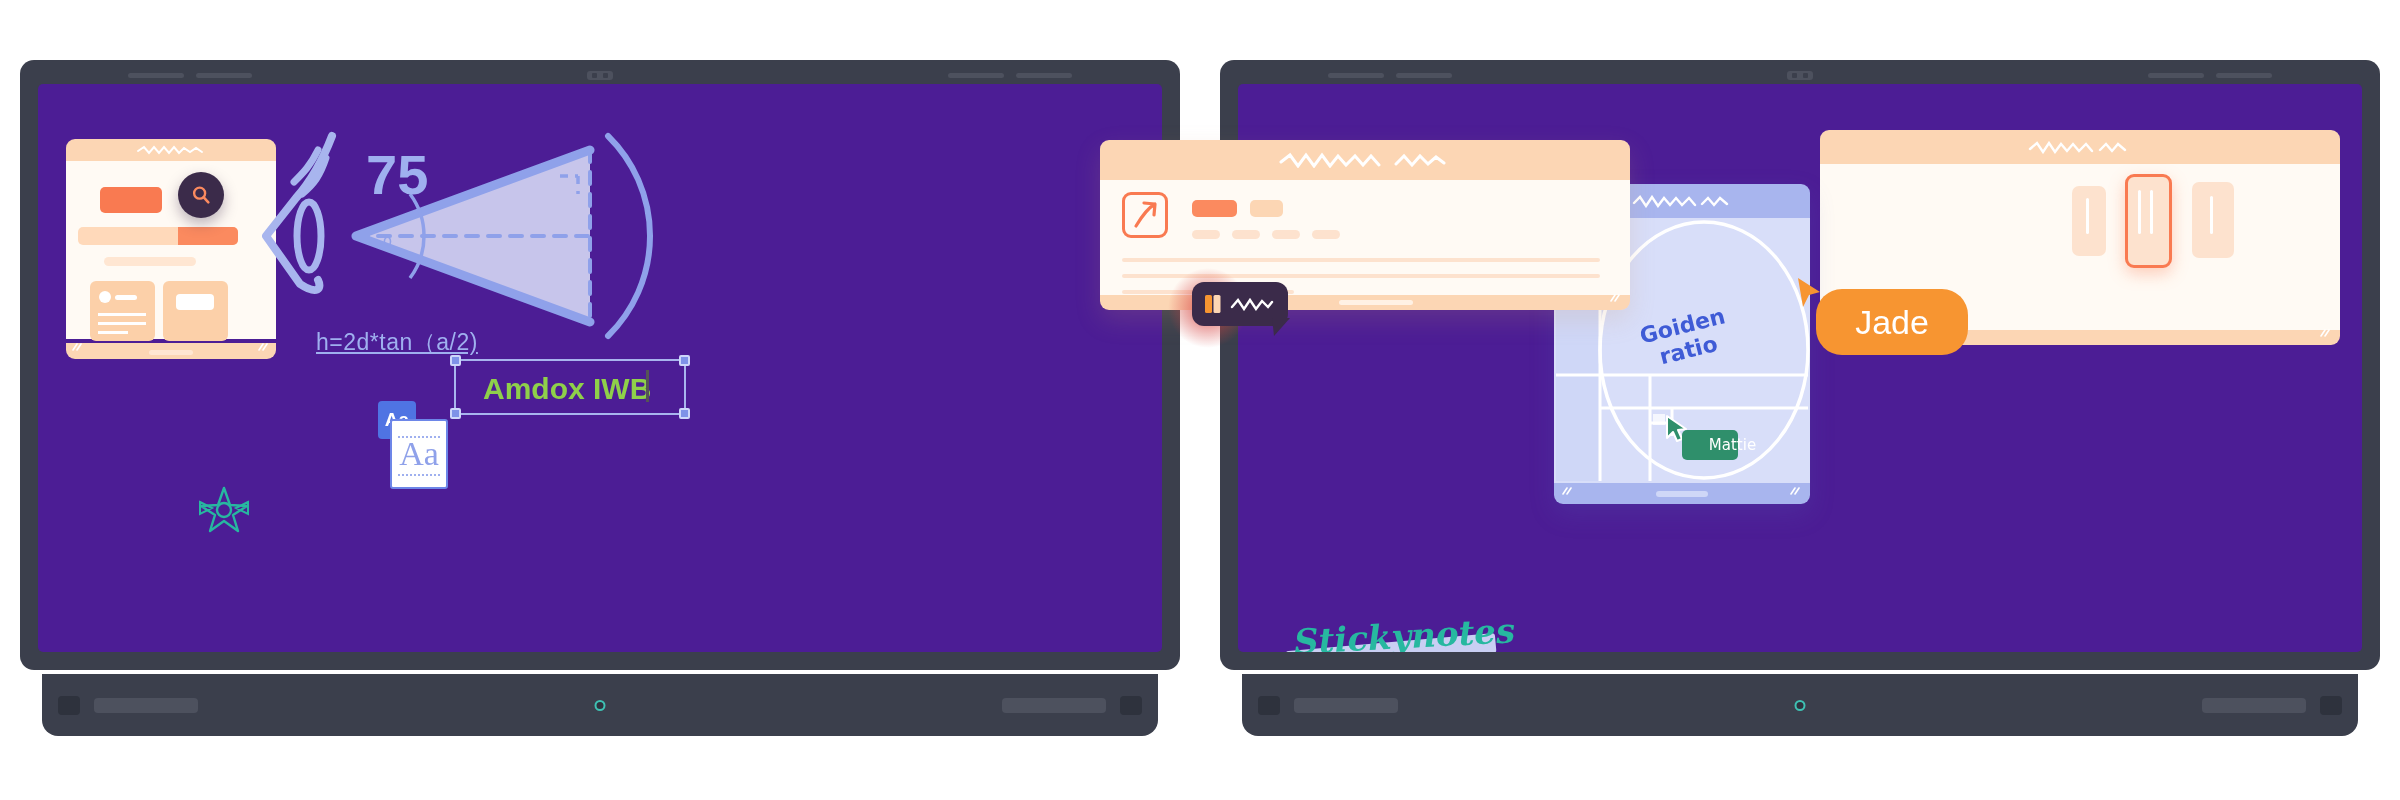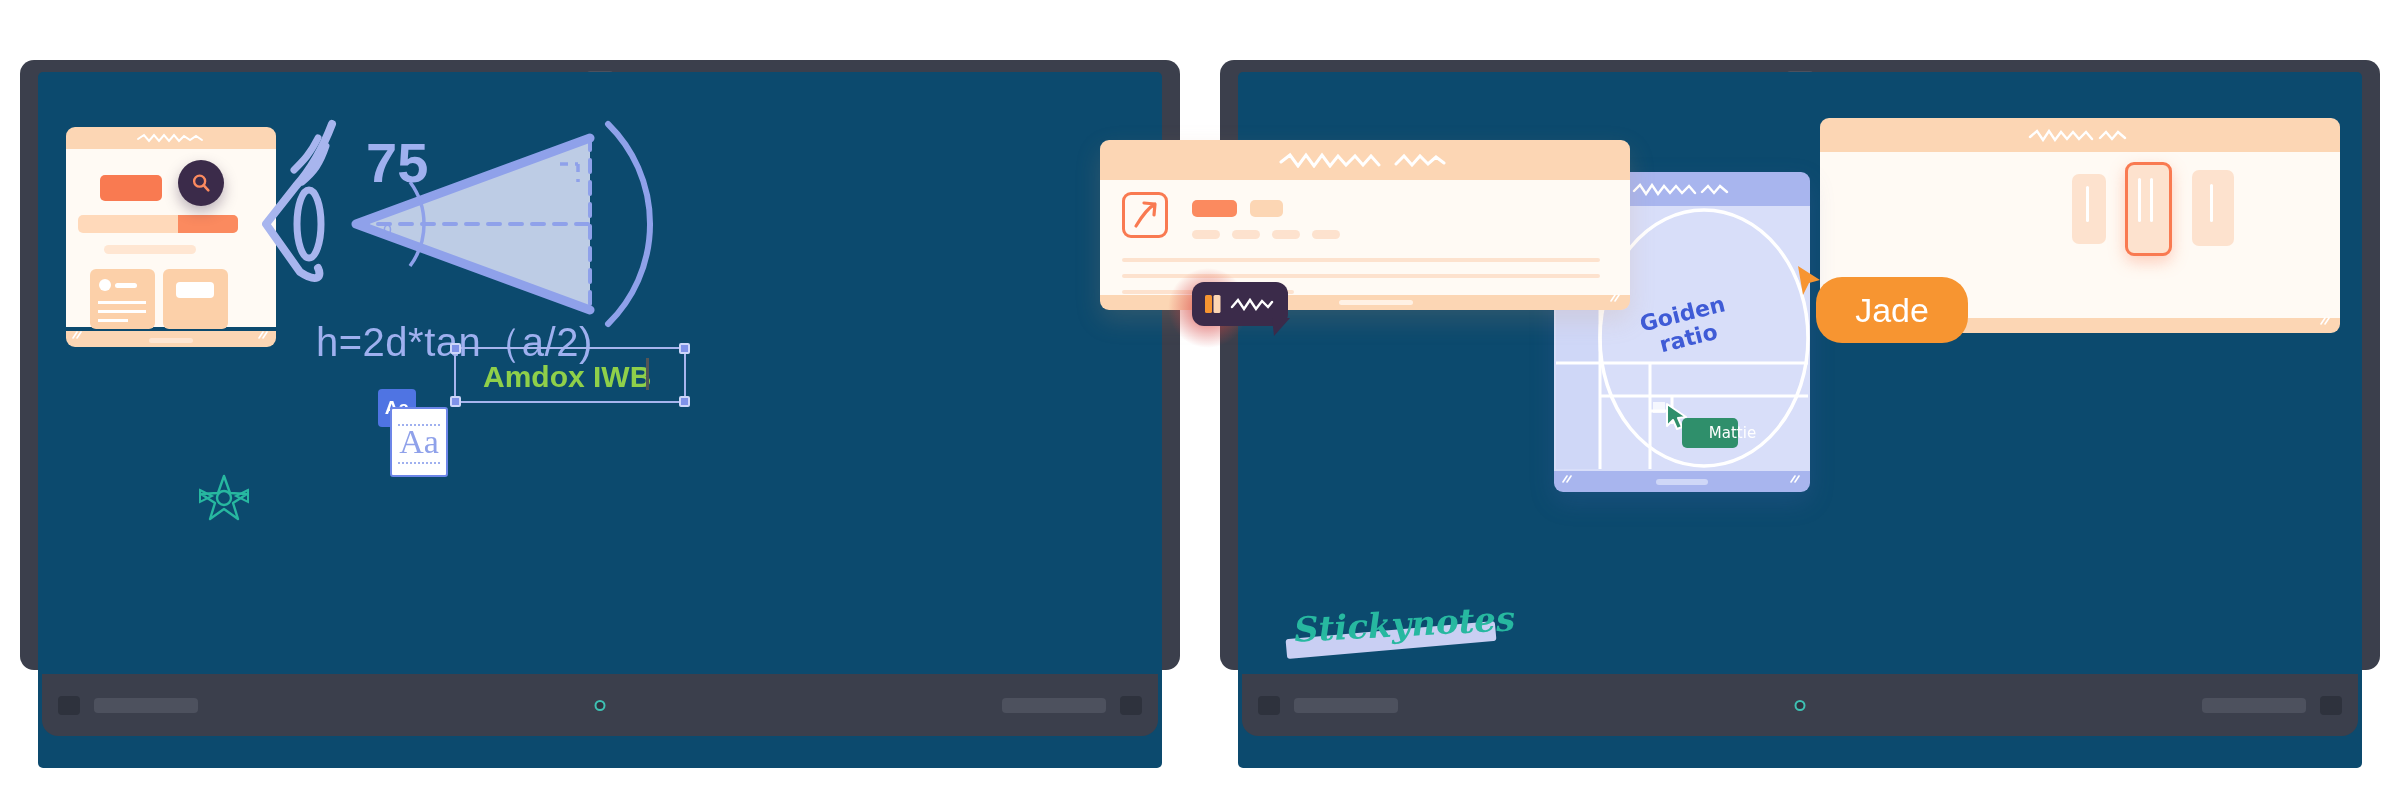--- a/index.html
+++ b/index.html
@@ -30,22 +30,22 @@
   }
   .bezel-notch::before { left: 5px; }
   .bezel-notch::after  { right: 5px; }
   .bezel-vent { position: absolute; top: 13px; height: 5px; background: #4d515e; border-radius: 3px; }
   .bezel-vent.v1 { left: 108px; width: 56px; }
   .bezel-vent.v2 { left: 176px; width: 56px; }
   .bezel-vent.v3 { right: 176px; width: 56px; }
   .bezel-vent.v4 { right: 108px; width: 56px; }
 
   .screen {
-    position: absolute; left: 18px; top: 12px; width: 1124px; height: 696px;
-    background: #0c4a6e; border-radius: 5px; overflow: hidden;
+    position: absolute; left: 18px; top: 24px; width: 1124px; height: 568px;
+    background: #4c1d95; border-radius: 5px; overflow: hidden;
   }
 
   .base {
     position: absolute; left: 22px; top: 614px; width: 1116px; height: 62px;
     background: #3b3f4c; border-radius: 0 0 16px 16px;
   }
   .base-pill { position: absolute; top: 24px; height: 15px; background: #4d515e; border-radius: 4px; }
   .base-sq   { position: absolute; top: 22px; width: 22px; height: 19px; background: #2e323d; border-radius: 4px; }
   .base-led  { position: absolute; left: 50%; transform: translateX(-50%); top: 26px;
                width: 11px; height: 11px; border-radius: 50%; background: #2e323d;
@@ -60,21 +60,21 @@
 
   .win.peach .win-bar  { background: #fcd6b4; }
   .win.peach .win-body { background: #fffaf4; }
   .win.peach .win-foot { background: #fcd6b4; }
   .win.blue  .win-bar  { background: #a8b5ee; }
   .win.blue  .win-body { background: #d8def9; }
   .win.blue  .win-foot { background: #a8b5ee; }
   .chip { border-radius: 5px; }
 
   
-  .t-formula { color:#9fb0ef; font-size: 40px; letter-spacing: .5px; white-space: nowrap; }
+  .t-formula { color:#9fb0ef; font-size: 23px; letter-spacing: .5px; white-space: nowrap; text-decoration: underline; }
   .t-num75   { color:#9fb0ef; font-size: 56px; font-weight: 700; }
   .t-teal    { color:#27b8a0; font-size: 28px; font-weight: 700; font-family:"DejaVu Sans", sans-serif; white-space:nowrap; letter-spacing:1px;}
   .t-green   { color:#8fd04a; font-size: 30px; font-weight: 600; white-space:nowrap; }
 
   .selbox { position:absolute; border:2.5px solid #a8b5ee; border-radius:3px; background: rgba(255,255,255,0); }
   .handle { position:absolute; width:11px; height:11px; background:#7f92e8; border:2px solid #cdd6fa; border-radius:2px; }
 
   .sticky-hi { position:absolute; background:#c9cff3; border-radius:3px; transform: rotate(-5deg); }
 
   .name-tag {

